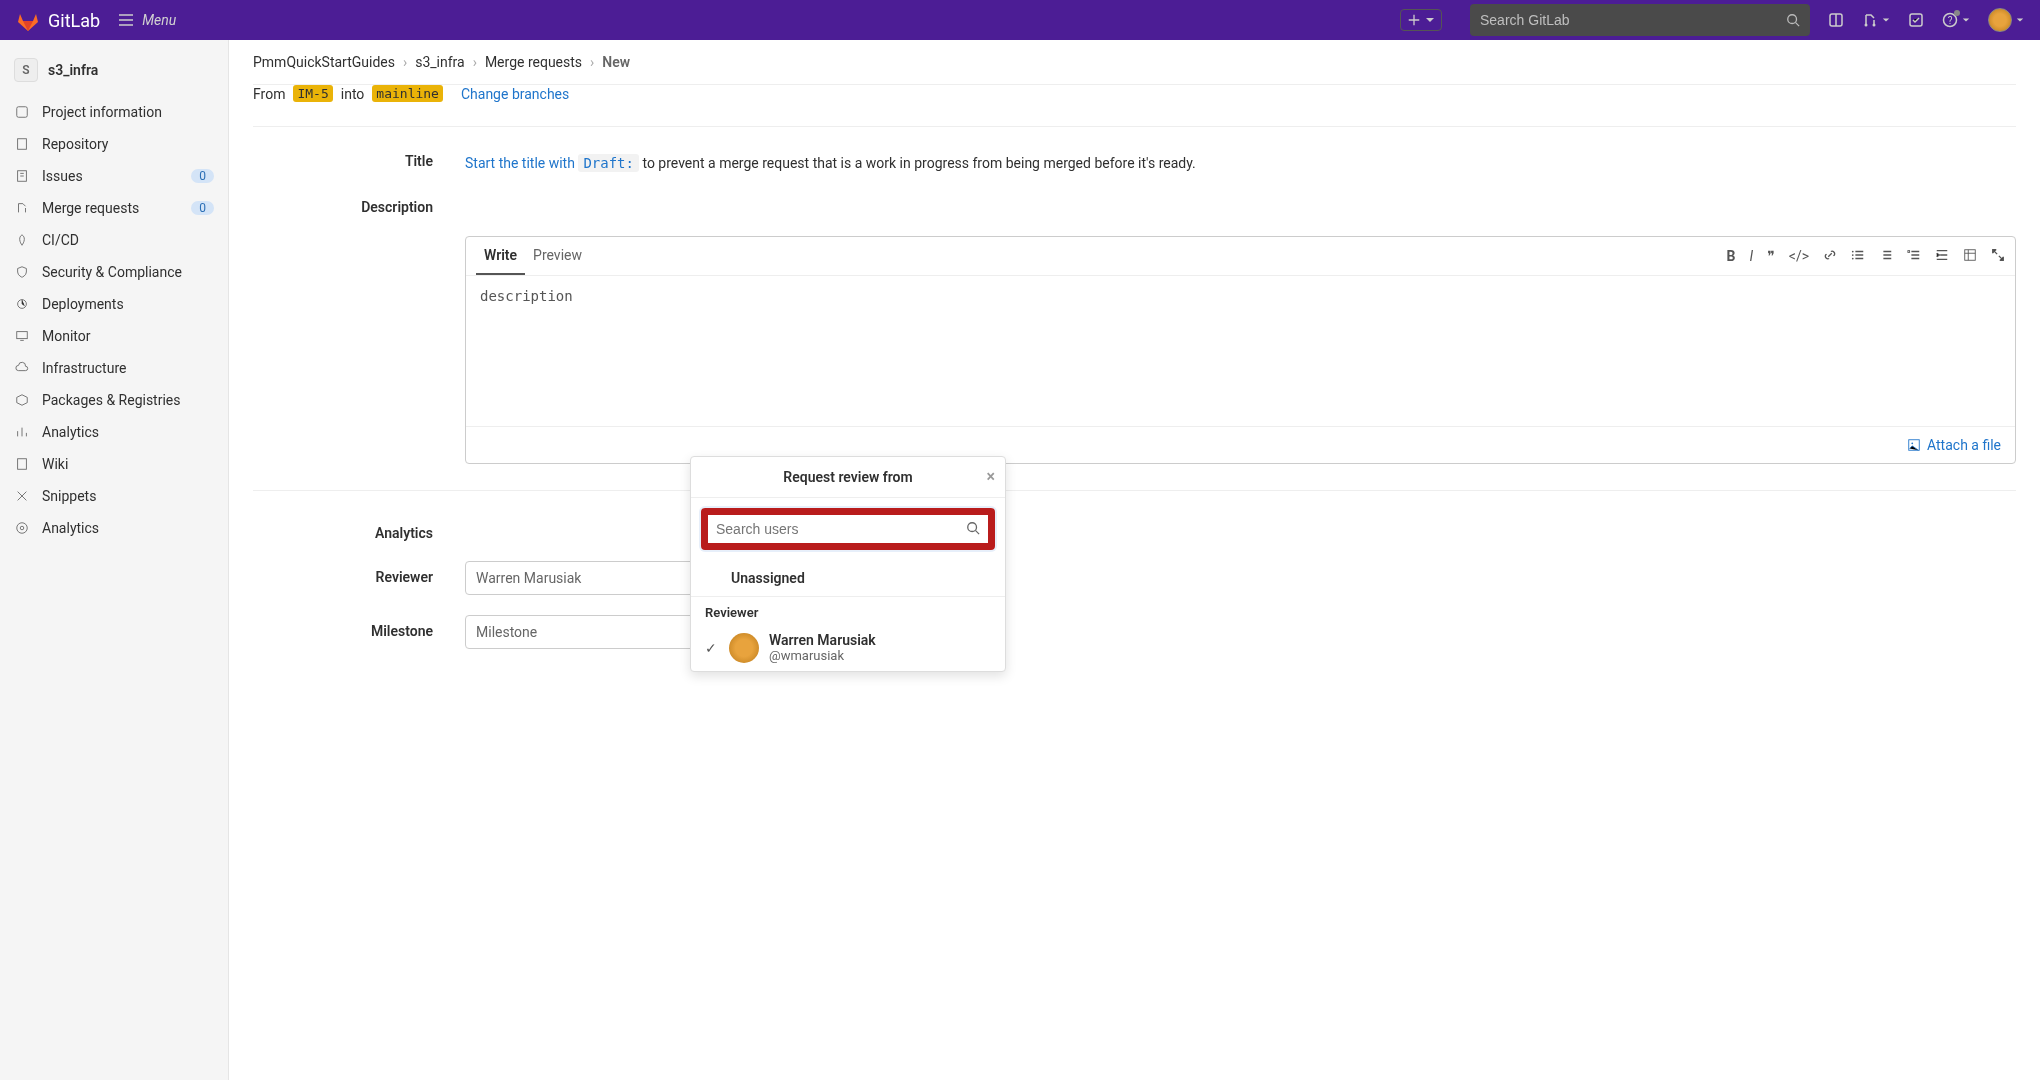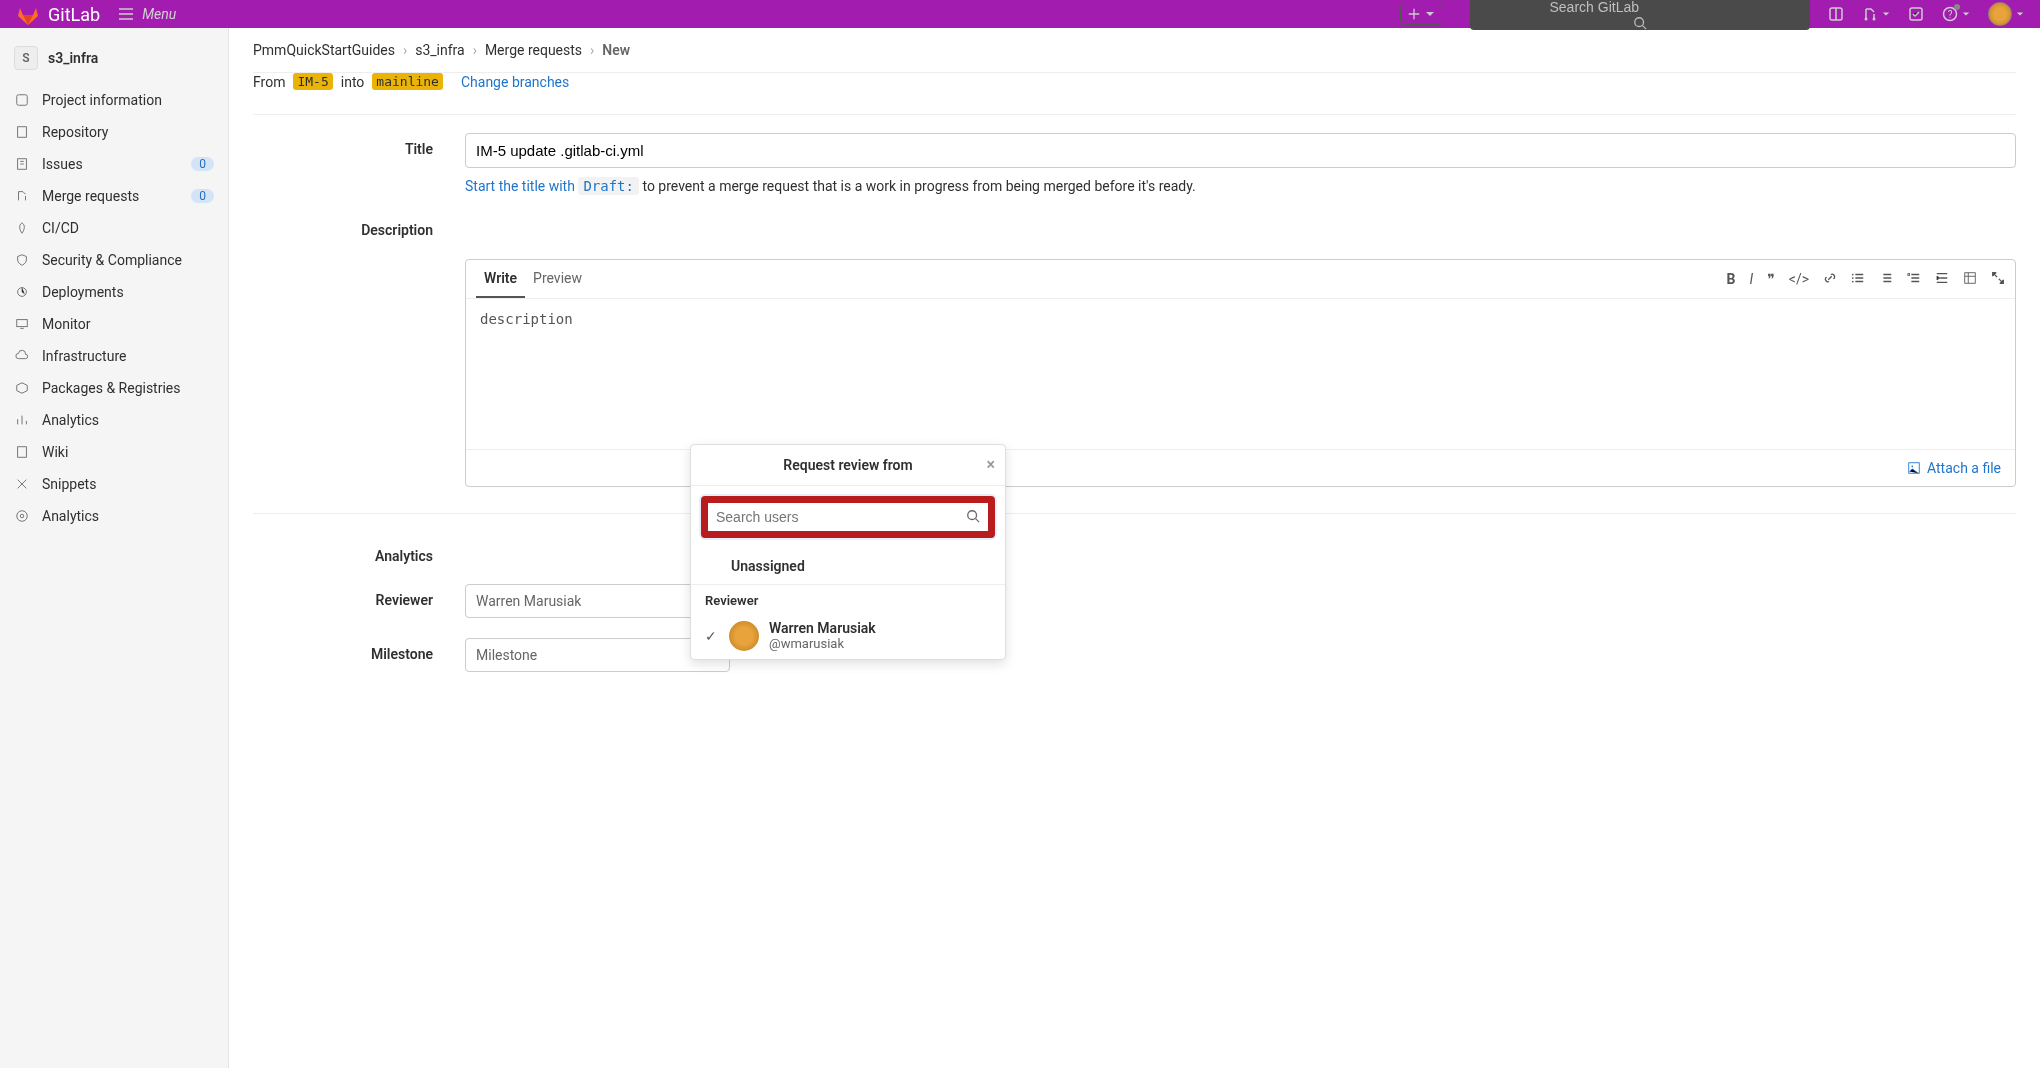--- a/index.html
+++ b/index.html
@@ -1,26 +1,26 @@
 <!DOCTYPE html>
 <html><head>
 <meta charset="utf-8">
 <style>
 * { box-sizing: border-box; margin: 0; padding: 0; }
 body { font-family: -apple-system, BlinkMacSystemFont, "Segoe UI", Roboto, sans-serif; font-size: 14px; color: #303030; background: #fff; }
 a { color: #1f75cb; text-decoration: none; cursor: pointer; }
-.topbar { background: #a21caf; height: 28px; display: flex; align-items: center; padding: 0 16px; color: #fff; }
+.topbar { background: #4c1d95; height: 40px; display: flex; align-items: center; padding: 0 16px; color: #fff; }
 .logo { display: flex; align-items: center; gap: 8px; font-size: 18px; }
 .logo-icon svg { width: 24px; height: 24px; }
 .menu-toggle { display: flex; align-items: center; gap: 8px; margin-left: 18px; color: #d1d1d1; cursor: pointer; font-style: italic; }
 .topbar-spacer { flex: 1; }
 .topbar-icons { display: flex; align-items: center; gap: 18px; }
 .topbar-icon { color: #d1d1d1; cursor: pointer; display:flex; align-items:center; gap:4px;}
 .plus-dd { display: flex; align-items: center; gap: 4px; border:1px solid #555; padding:3px 6px; border-radius:4px;}
-.search { display: flex; align-items: center; background: #4a4a4a; border-radius:4px; width: 340px; height: 32px; padding: 0 10px; margin-left:10px;flex-direction:column;}
+.search { display: flex; align-items: center; background: #4a4a4a; border-radius:4px; width: 340px; height: 32px; padding: 0 10px; margin-left:10px;}
 .search input { background: transparent; border: none; outline: none; color: #fff; flex: 1; font-size: 14px; }
 .search input::placeholder { color: #bfbfbf; }
 .avatar { width: 24px; height: 24px; border-radius: 50%; background: radial-gradient(circle, #e8a33d 40%, #b97818 100%); border:1px solid #888;}
 .layout { display: flex; height: calc(100vh - 40px); }
 .sidebar { width: 229px; background: #f5f5f5; border-right: 1px solid #e5e5e5; padding-top: 10px; font-size: 14px; }
 .project-head { display: flex; align-items: center; gap: 10px; padding: 8px 14px 14px; font-weight:600;}
 .project-avatar { width: 24px; height: 24px; background: #eee; border:1px solid #ddd; border-radius:4px; display:flex; align-items:center;justify-content:center; font-size:12px; color:#666;}
 .side-item { display: flex; align-items: center; gap: 12px; padding: 8px 14px; color: #303030; cursor: pointer; }
 .side-item .ic { width: 16px; display:flex; justify-content:center; color:#666;}
 .side-item .badge { margin-left:auto; background:#d4e4f7; color:#2a6eb5; border-radius:10px; padding:0 8px; font-size:12px;}
@@ -291,21 +291,20 @@
       <span>From</span>
       <code class="mono">IM-5</code>
       <span>into</span>
       <code class="mono">mainline</code>
       <a style="margin-left:10px;">Change branches</a>
     </div>
 
     <div class="form-row">
       <div class="form-label">Title</div>
       <div class="form-field">
-        <input class="text-input" value="IM-5 update .gitlab-ci.yml" style="">
         <div class="hint">
           <a>Start the title with </a><a><span class="drafttag">Draft:</span></a><span> to prevent a merge request that is a work in progress from being merged before it's ready.</span>
         </div>
       </div>
     </div>
 
     <div class="form-row">
       <div class="form-label">Description</div>
       <div class="form-field">
         <div class="editor-box">

